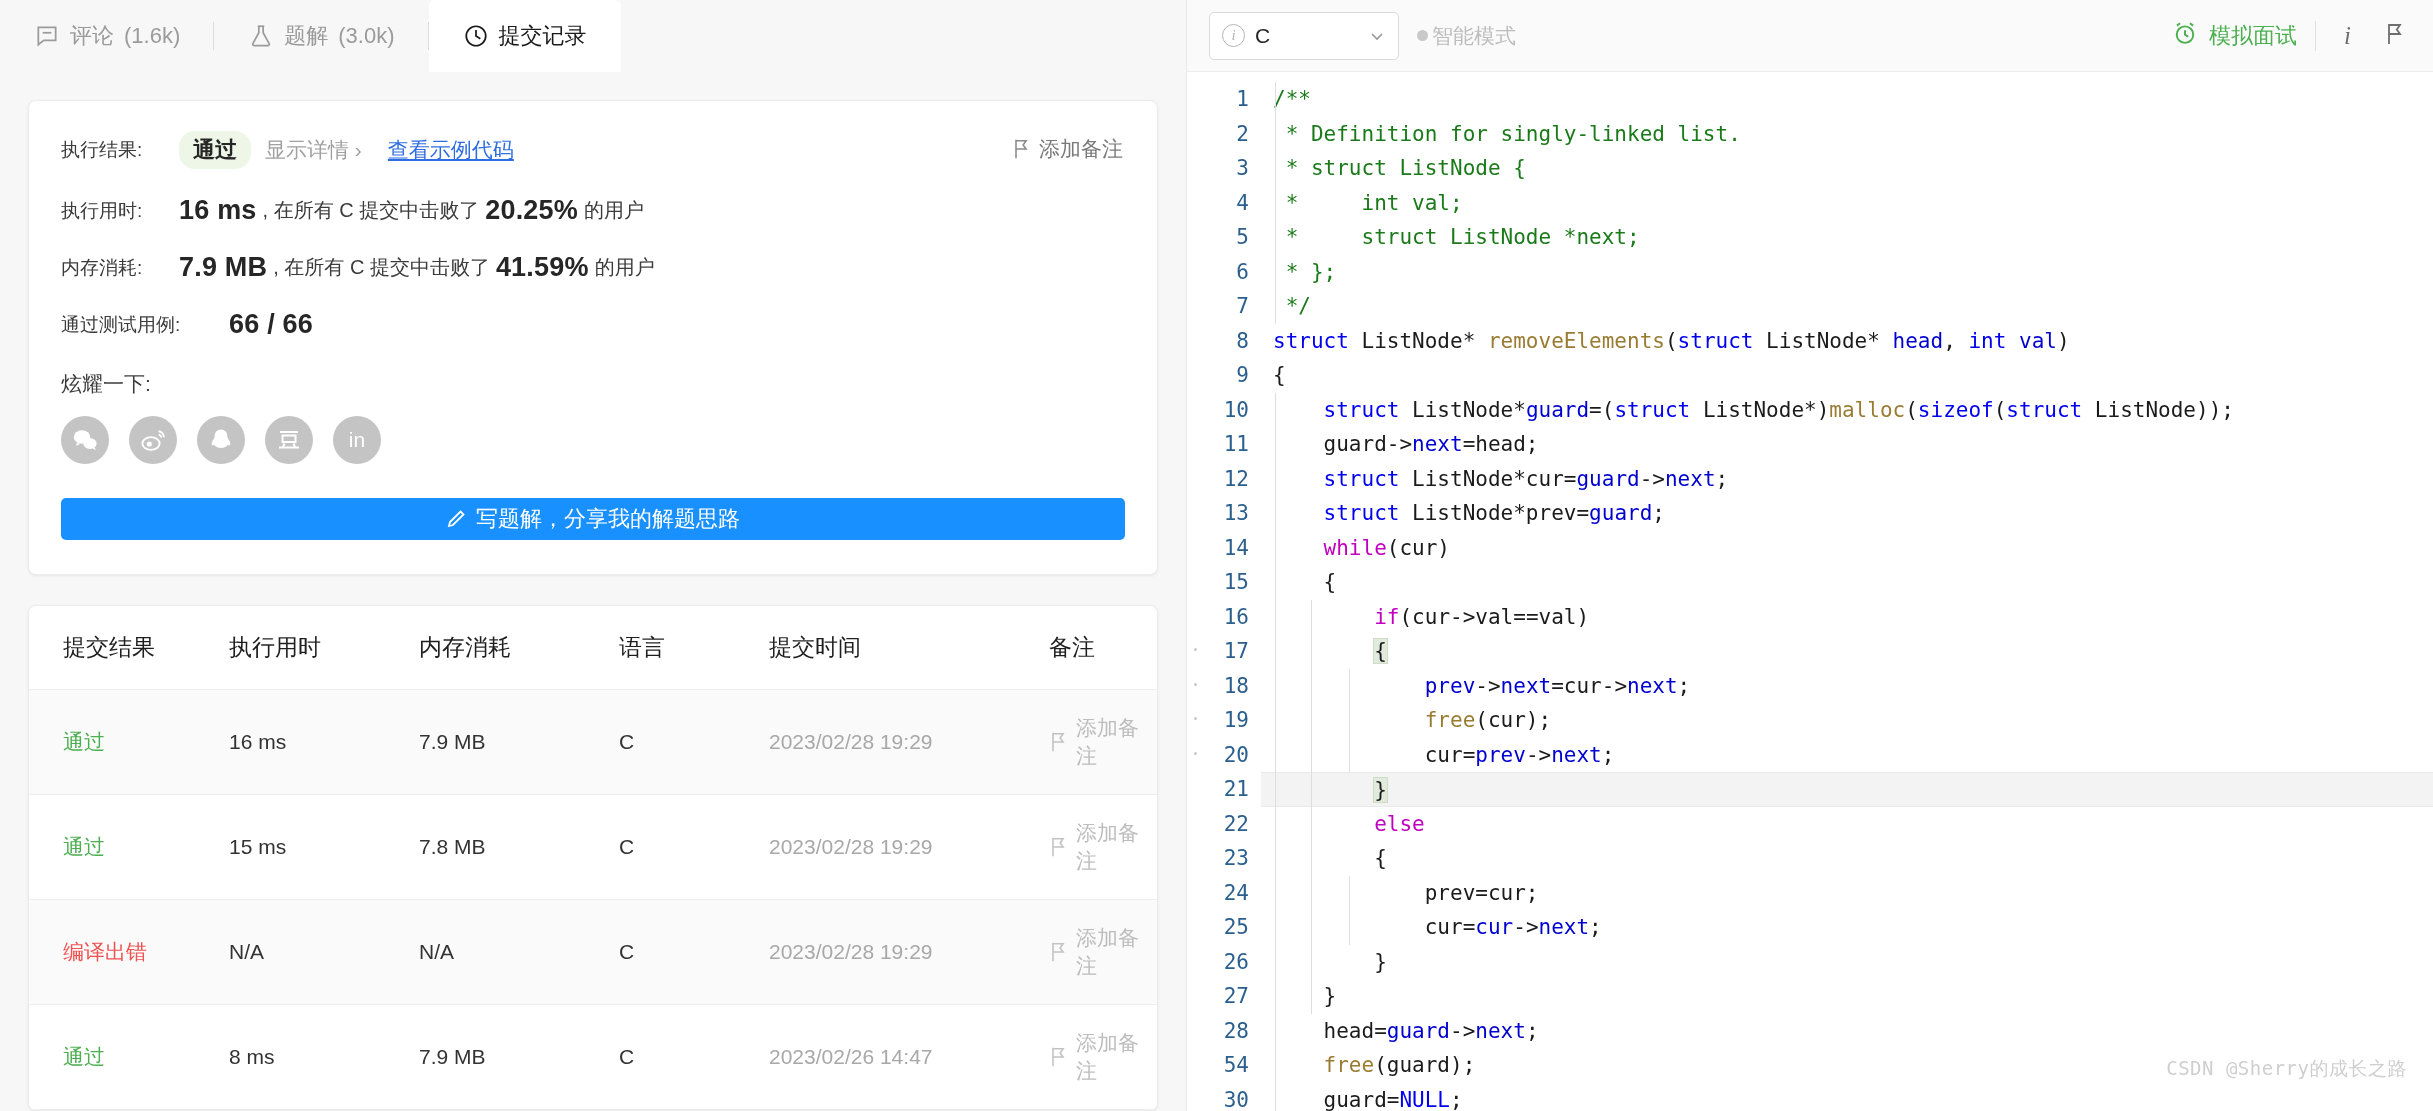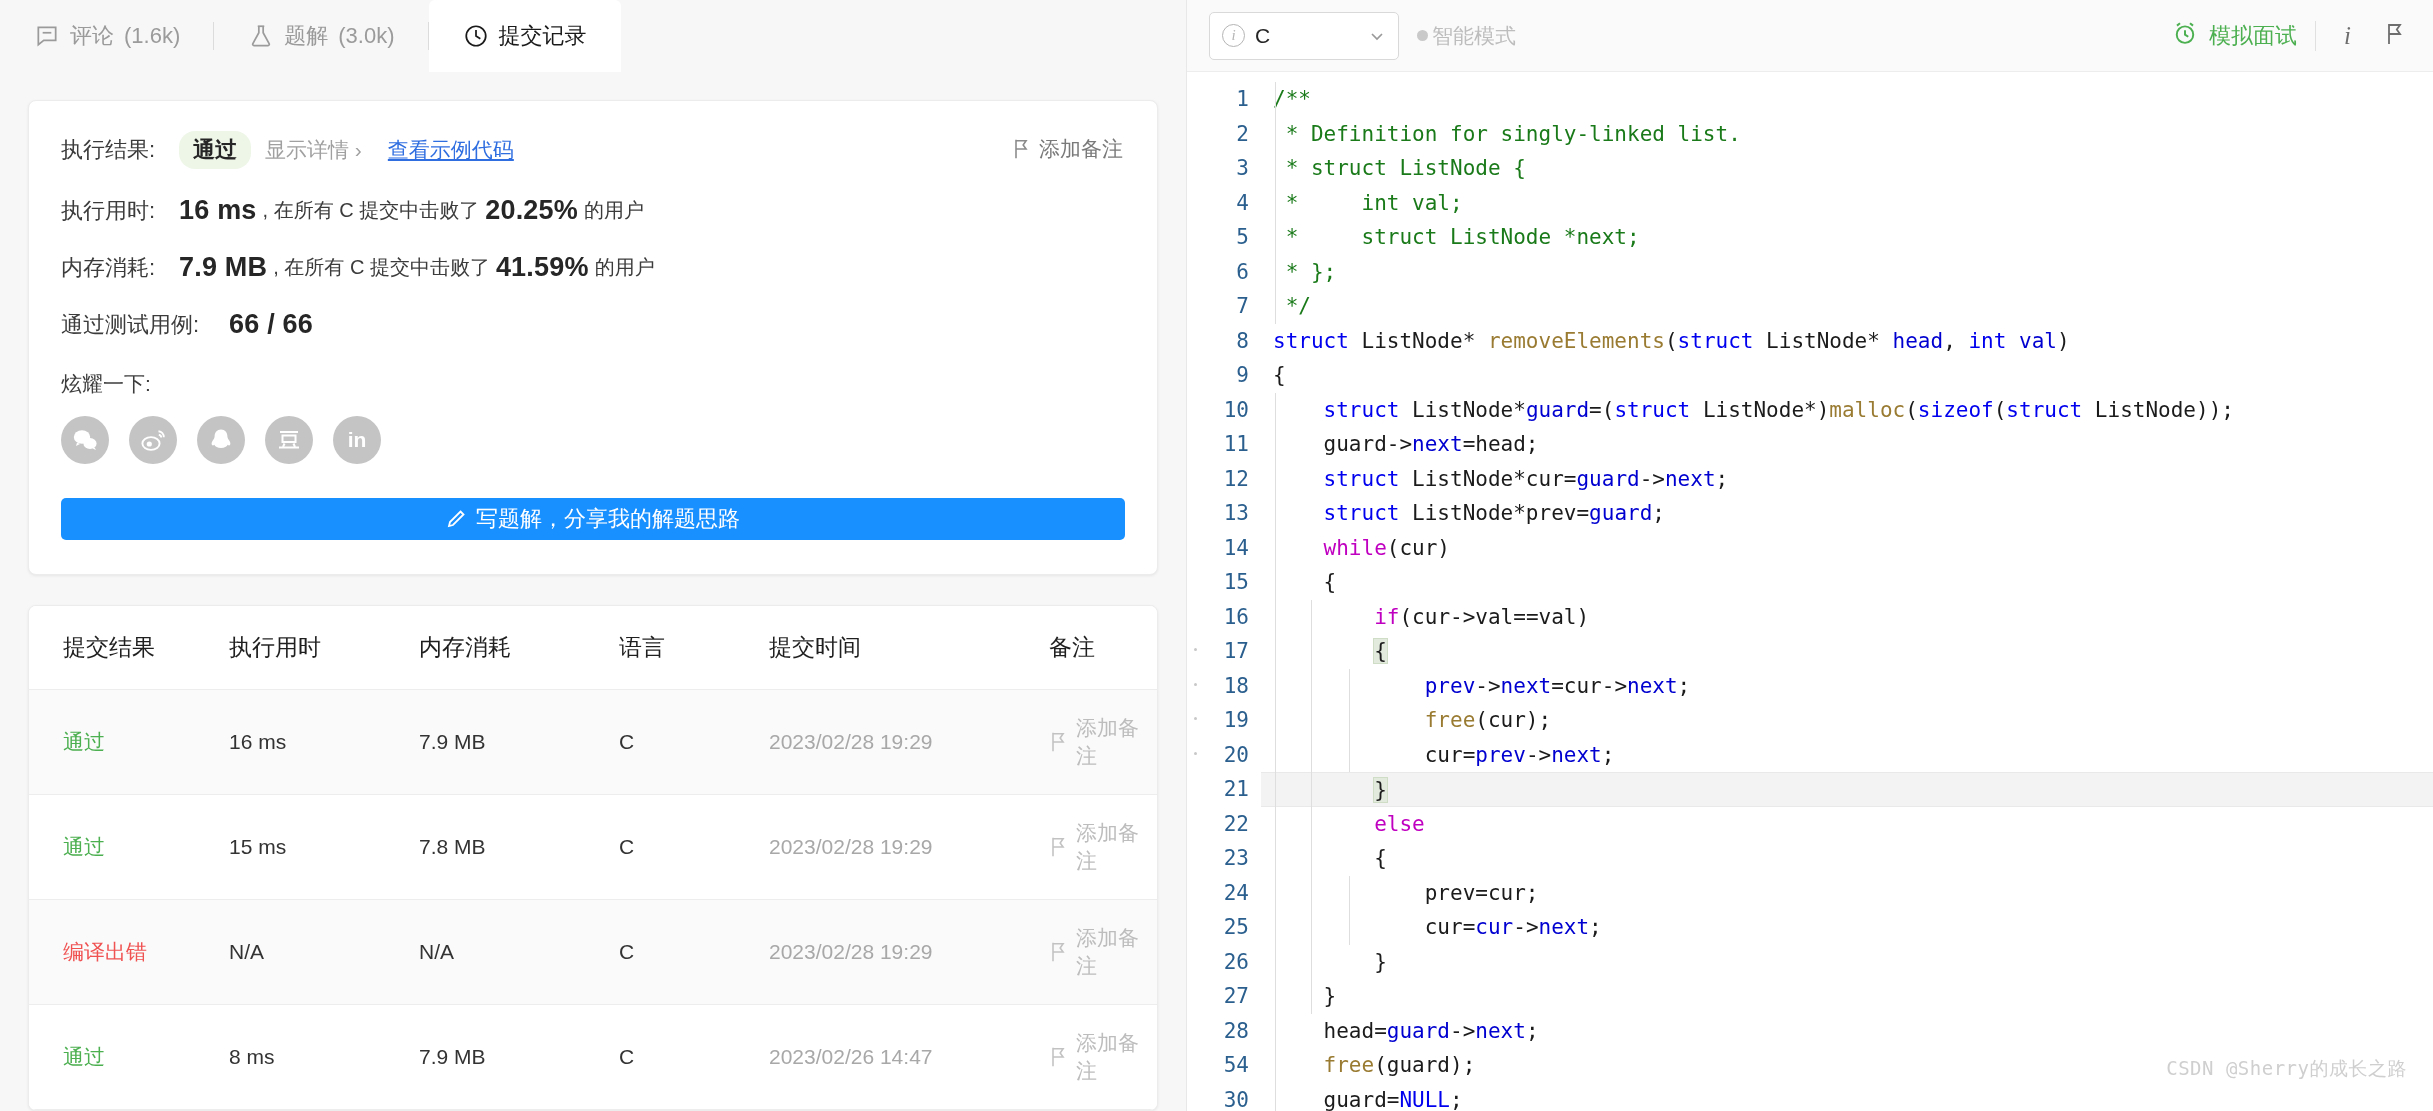--- a/index.html
+++ b/index.html
@@ -47,21 +47,21 @@
   }
 
   .card {
     background: #ffffff; border-radius: 8px;
     box-shadow: 0 1px 3px rgba(0,0,0,.07);
     border: 1px solid #ececec;
   }
   #result-card { margin-top: 28px; padding: 30px 32px 34px 32px; position: relative; }
 
   .row-line { display: flex; align-items: center; margin-bottom: 26px; }
-  .lbl { font-size: 22px; color: #3c3c3c; min-width: 118px; }
+  .lbl { font-size: 19px; color: #3c3c3c; min-width: 118px; }
   .badge-pass {
     display: inline-block; background: #eef6e8; color: #262626;
     font-size: 22px; font-weight: 700; border-radius: 16px;
     padding: 4px 14px; margin-right: 14px;
   }
   .muted-link { font-size: 21px; color: #a0a0a0; cursor: pointer; margin-right: 26px; }
   .blue-link { font-size: 21px; color: #2f6ee0; cursor: pointer; text-decoration: underline; }
   .big-num { font-size: 27px; font-weight: 700; color: #262626; letter-spacing: .2px; }
   .mid-txt { font-size: 20px; color: #3c3c3c; margin: 0 6px; }
   #addnote-top {
@@ -73,21 +73,21 @@
   .flag-ico svg { display: block; }
 
   #share-label { font-size: 21px; color: #3c3c3c; margin: 4px 0 18px 0; }
   #share-icons { display: flex; gap: 20px; margin-bottom: 34px; }
   .sicon {
     width: 48px; height: 48px; border-radius: 50%;
     background: #c4c4c4; display: flex; align-items: center;
     justify-content: center; cursor: pointer;
   }
   .sicon svg { display: block; }
-  .sicon .in-txt { color: #fff; font-size: 21px; font-weight: 700; font-family:"Liberation Sans",sans-serif;text-align:right;}
+  .sicon .in-txt { color: #fff; font-size: 21px; font-weight: 400; font-family:"Liberation Sans",sans-serif;text-align:right;}
 
   #write-btn {
     display: flex; align-items: center; justify-content: center; gap: 10px;
     background: #1890ff; color: #ffffff; font-size: 22px;
     height: 42px; border-radius: 5px; cursor: pointer; width: 100%;
   }
   .pencil { width: 20px; height: 20px; display: inline-block; }
 
   #table-card { margin-top: 30px; overflow: hidden; }
   table { width: 100%; border-collapse: collapse; table-layout: fixed; }

